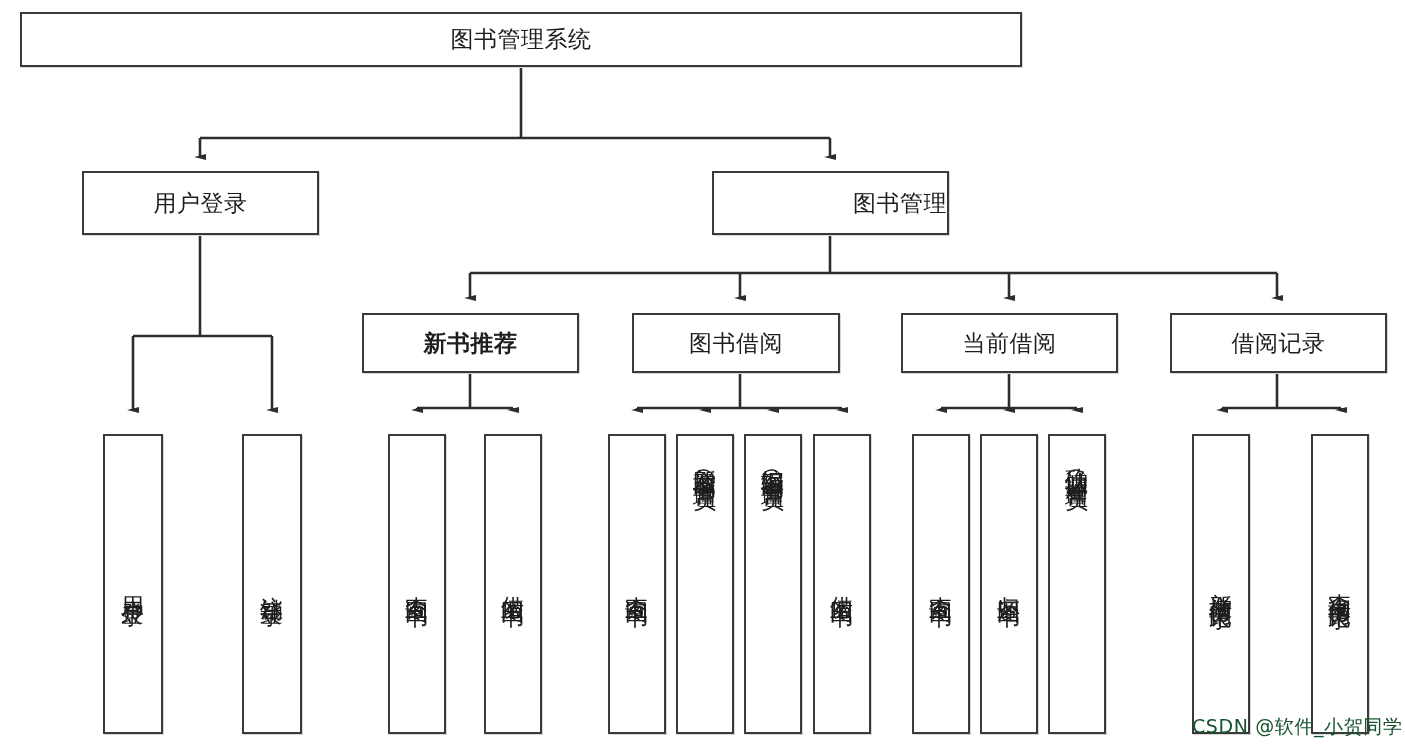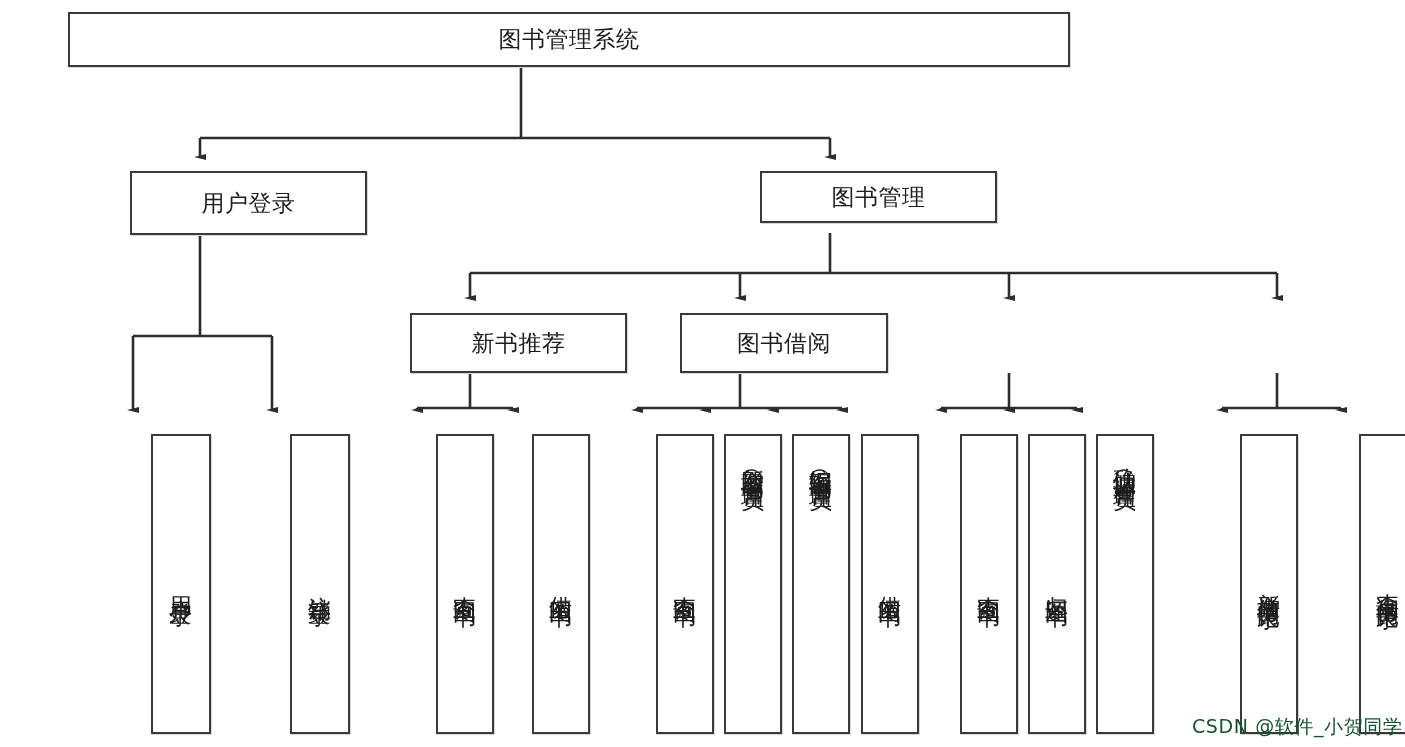--- a/index.html
+++ b/index.html
@@ -30,21 +30,20 @@
     position: absolute;
     box-sizing: border-box;
     background: #ffffff;
     border: 2px solid #3a3a3a;
     box-shadow: 1px 1px 0 0 #d8d8d8;
     display: flex;
     align-items: center;
     justify-content: center;
     color: #1d1d1d;
     text-align: center;
-    margin-left: 48px;
   }
   .node .label {
     display: block;
     line-height: 1.22;
     letter-spacing: 0.5px;
   }
   .node.horiz .label {
     font-size: 23px;
     writing-mode: horizontal-tb;
   }
@@ -128,30 +127,36 @@
     </g>
   </svg>
 
   <div class="node horiz" style="left:20px; top:12px; width:1002px; height:55px;">
     <span class="label">图书管理系统</span>
   </div>
 
   <div class="node horiz" style="left:82px; top:171px; width:237px; height:64px;">
     <span class="label">用户登录</span>
   </div>
-  <div class="node horiz" style="left:712px; top:171px; width:237px; height:52px;">
+  <div class="node horiz" style="left:712px; top:171px; width:237px; height:64px;justify-content:flex-end;">
     <span class="label">图书管理</span>
   </div>
 
-  <div class="node horiz" style="left:362px; top:313px; width:217px; height:60px;">
+  <div class="node horiz" style="left:362px; top:313px; width:217px; height:60px;font-weight:bold;">
     <span class="label">新书推荐</span>
   </div>
   <div class="node horiz" style="left:632px; top:313px; width:208px; height:60px;">
     <span class="label">图书借阅</span>
   </div>
+  <div class="node horiz" style="left:901px; top:313px; width:217px; height:60px;">
+    <span class="label">当前借阅</span>
+  </div>
+  <div class="node horiz" style="left:1170px; top:313px; width:217px; height:60px;">
+    <span class="label">借阅记录</span>
+  </div>
 
   <div class="node vert mid" style="left:103px; top:434px; width:60px; height:300px;">
     <span class="label">用户登录</span>
   </div>
   <div class="node vert mid" style="left:242px; top:434px; width:60px; height:300px;">
     <span class="label">注销登录</span>
   </div>
 
   <div class="node vert mid" style="left:388px; top:434px; width:58px; height:300px;">
     <span class="label">查询图书</span>

